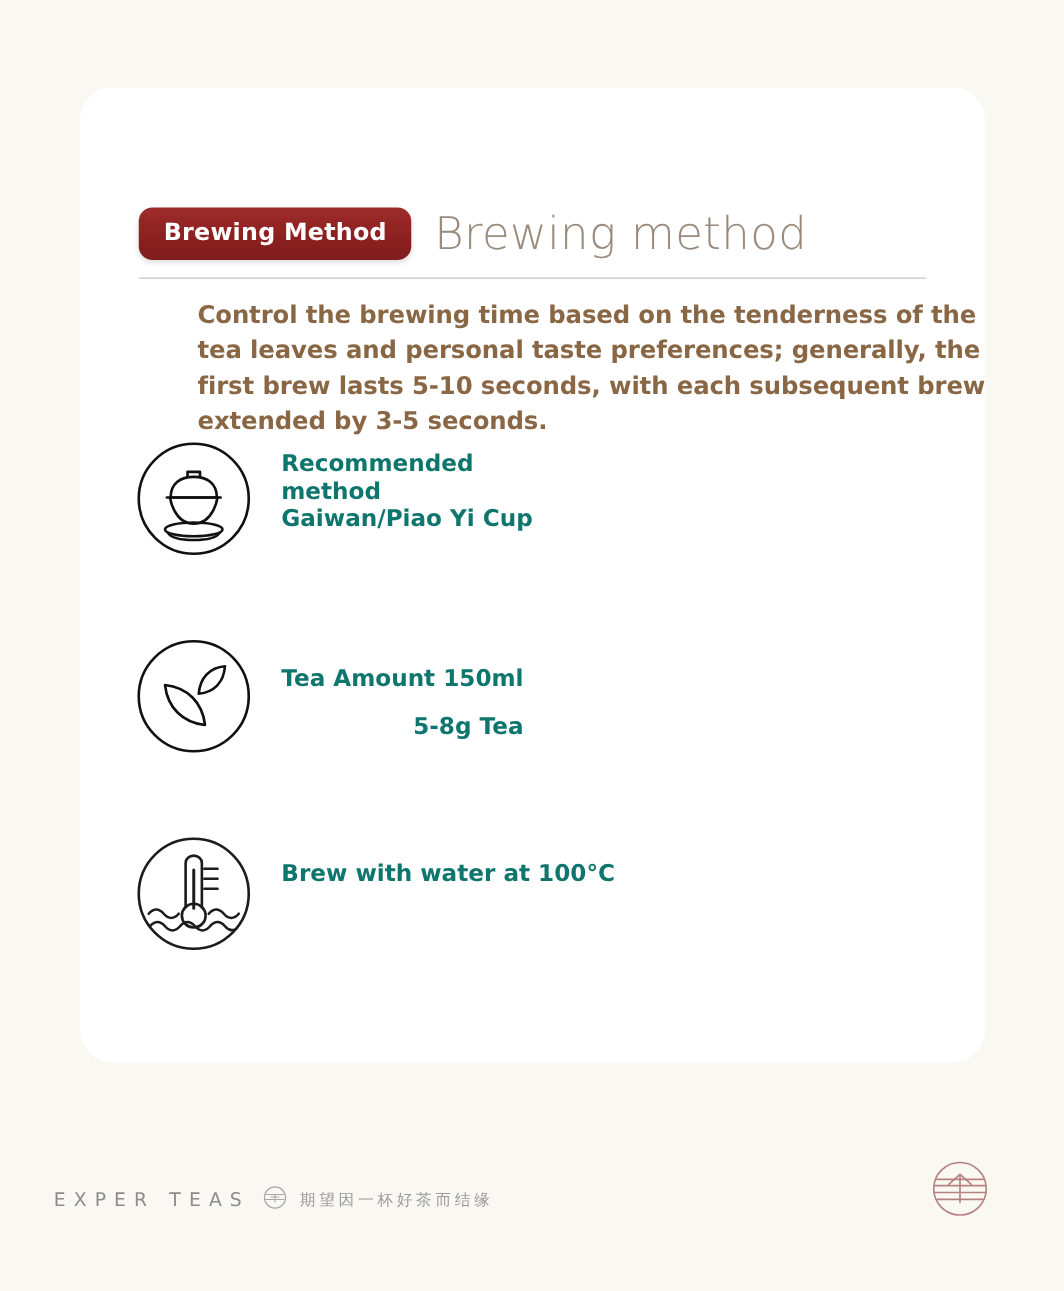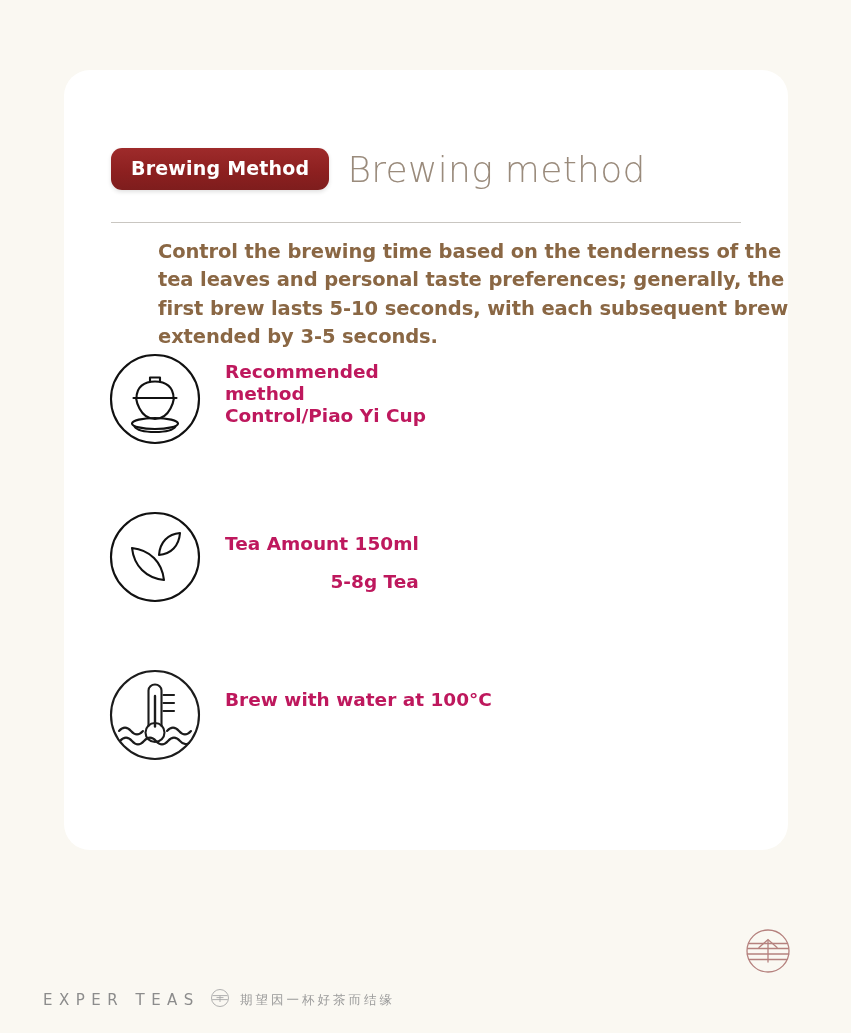--- a/index.html
+++ b/index.html
@@ -24,21 +24,21 @@
     height: 780px;
     background: #ffffff;
     border-radius: 26px;
     box-sizing: border-box;
   }
 
   
   .header-row {
     position: absolute;
     left: 47px;
-    top: 78px;
+    top: 96px;
     display: flex;
     align-items: center;
     gap: 18px;
   }
   .badge {
     background: linear-gradient(180deg, #9e2b2b 0%, #8d2020 55%, #7e1d1d 100%);
     color: #ffffff;
     font-size: 19px;
     font-weight: bold;
     letter-spacing: 0.2px;
@@ -96,36 +96,36 @@
     height: 92px;
     flex: 0 0 92px;
   }
   .icon-wrap svg { display: block; }
 
   .row-text {
     margin-left: 24px;
     padding-top: 8px;
   }
   .row-text .line {
-    color: #be185d;
+    color: #0f766e;
     font-size: 18.5px;
     font-weight: bold;
     line-height: 1.18;
     white-space: nowrap;
   }
   .row-2 .row-text { padding-top: 22px; text-align: right; }
   .row-2 .row-text .line + .line { margin-top: 16px; }
   .row-3 .row-text { padding-top: 20px; }
   .row-3 .row-text .line + .line { margin-top: 23px; padding-left: 3px; color: #2a2a2a; }
 
   
   .footer {
     position: absolute;
     left: 43px;
-    top: 988px;
+    top: 948px;
     display: flex;
     align-items: center;
     gap: 10px;
   }
   .footer-brand {
     color: #8c8c8c;
     font-size: 15px;
     letter-spacing: 6.5px;
     font-weight: 400;
     white-space: nowrap;
@@ -171,21 +171,21 @@
 
         <path d="M41 28.5 L41 24.5 L51 24.5 L51 28.5"></path>
 
         <ellipse cx="46" cy="70.5" rx="23" ry="5.5"></ellipse>
         <path d="M25.5 73.5 C28 77.5 36 79 46 79 C56 79 64 77.5 66.5 73.5"></path>
       </svg>
     </div>
     <div class="row-text">
       <div class="line">Recommended</div>
       <div class="line">method</div>
-      <div class="line">Control/Piao Yi Cup</div>
+      <div class="line">Gaiwan/Piao Yi Cup</div>
     </div>
   </div>
 
   <div class="info-row row-2">
     <div class="icon-wrap">
       <svg width="92" height="92" viewBox="0 0 92 92" fill="none" stroke="#111111" stroke-width="2.1" stroke-linecap="round" stroke-linejoin="round">
         <circle cx="46" cy="46" r="44"></circle>
 
         <path d="M23 37 C41 39 53 51 55 69 C37 67 25 55 23 37 Z"></path>
 

